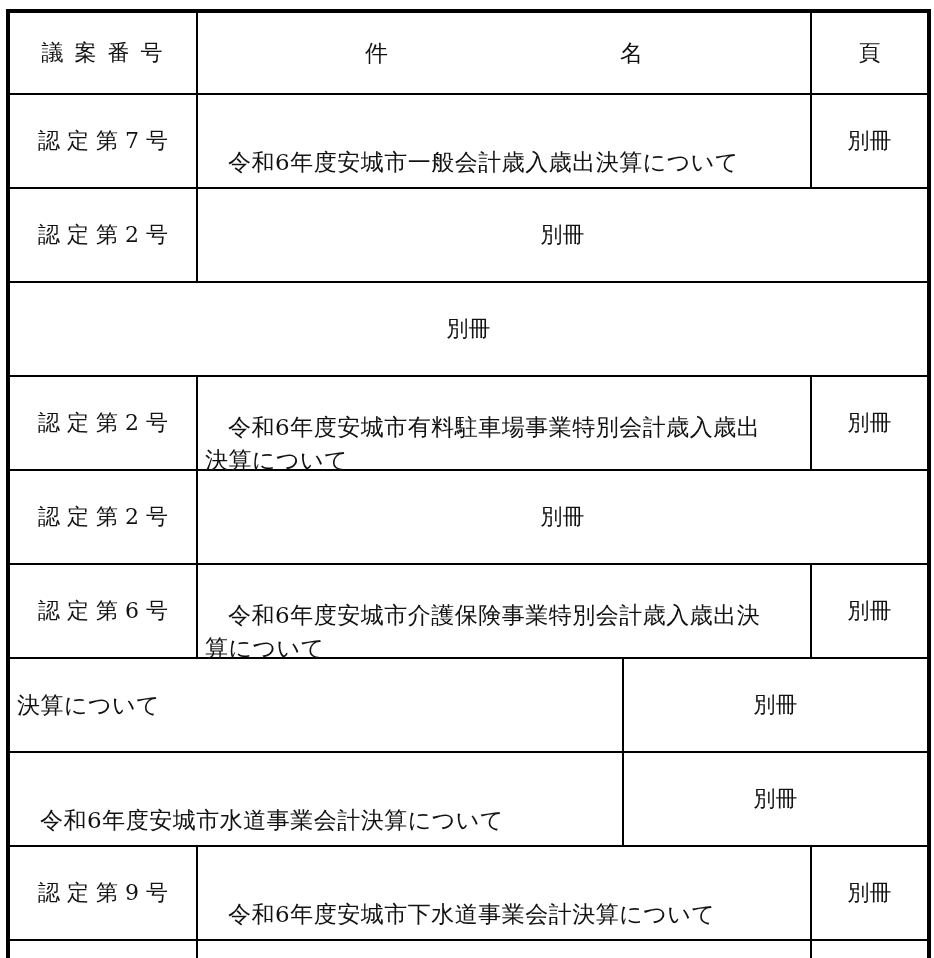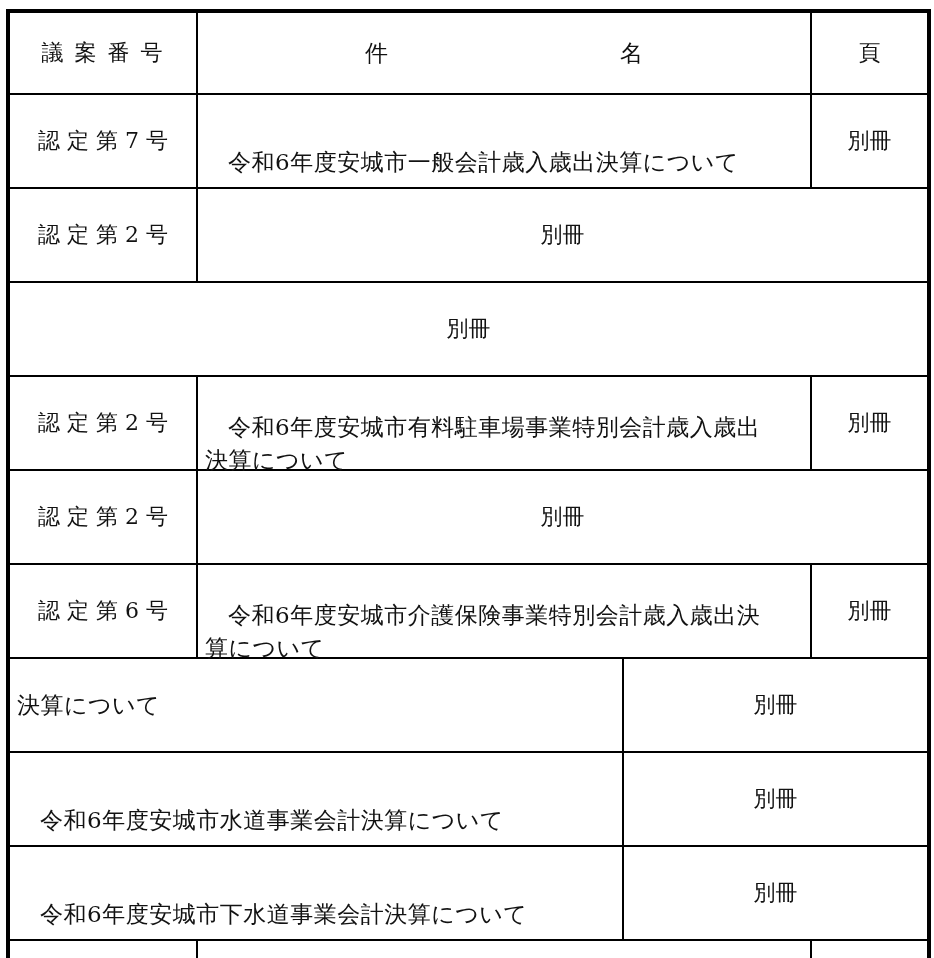--- a/index.html
+++ b/index.html
@@ -129,20 +129,21 @@
           </div>
           <div class="c3">別冊</div>
         </div>
         <div class="row">
           <div class="c2">
             <div class="title-line first">令和6年度安城市水道事業会計決算について</div>
           </div>
           <div class="c3">別冊</div>
         </div>
         <div class="row">
+          <div class="c1">認 定 第 9 号</div>
           <div class="c2">
             <div class="title-line first">令和6年度安城市下水道事業会計決算について</div>
           </div>
           <div class="c3">別冊</div>
         </div>
         <div class="row partial-row">
           <div class="c1"></div>
           <div class="c2">
             <div class="title-line first">令和6年度決算に基づく健全化判断比率の報告について</div>
           </div>

